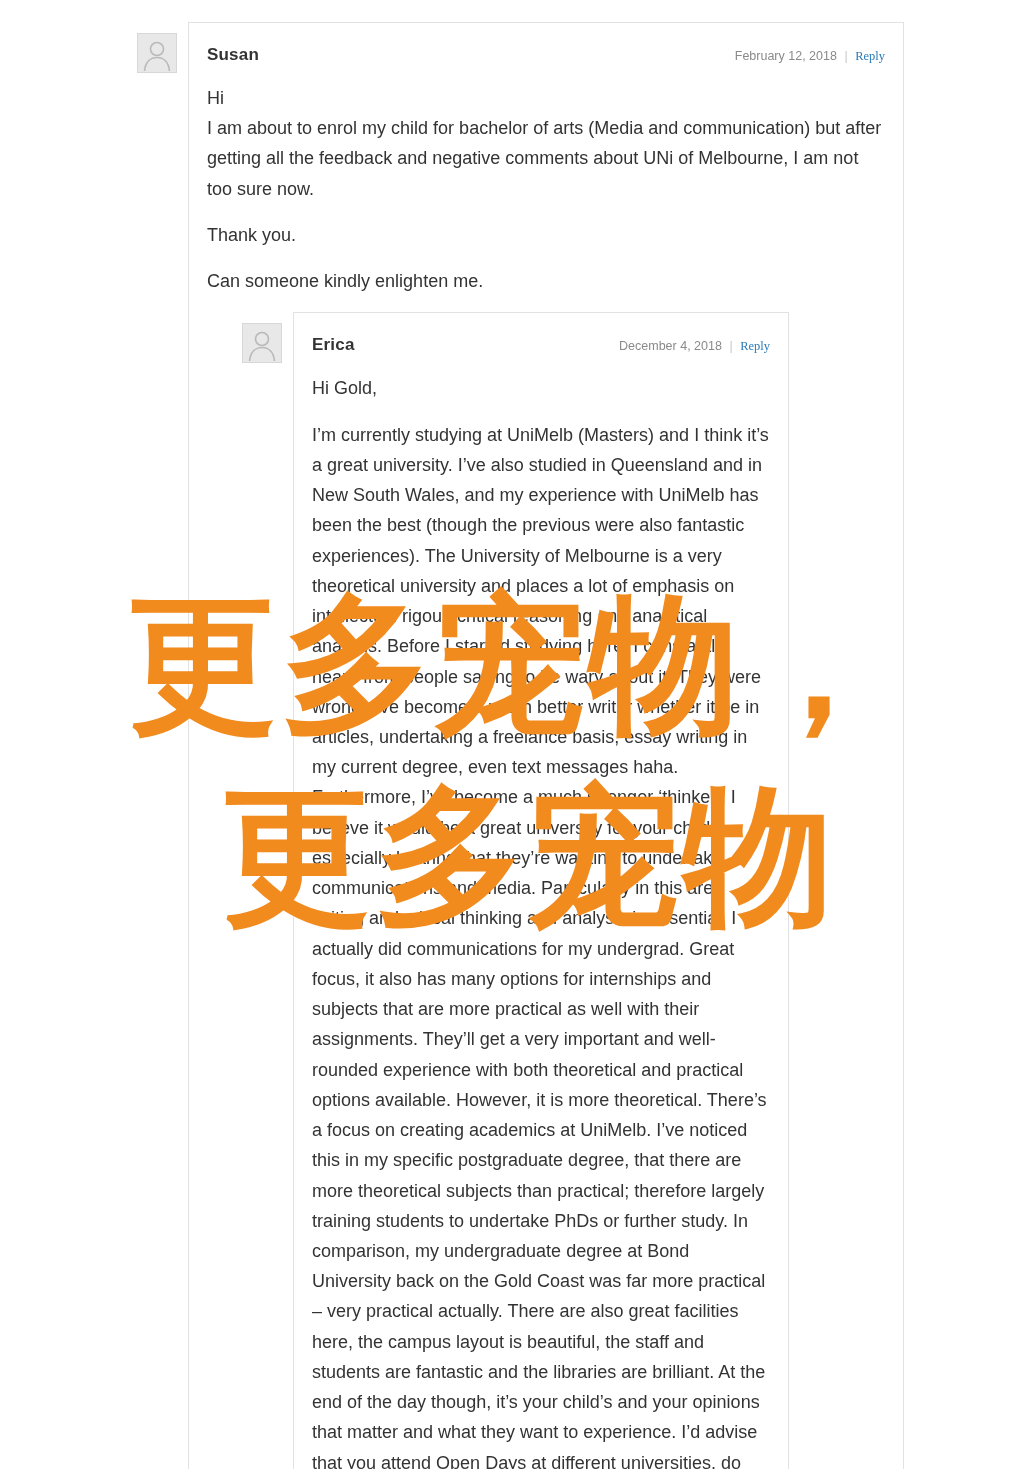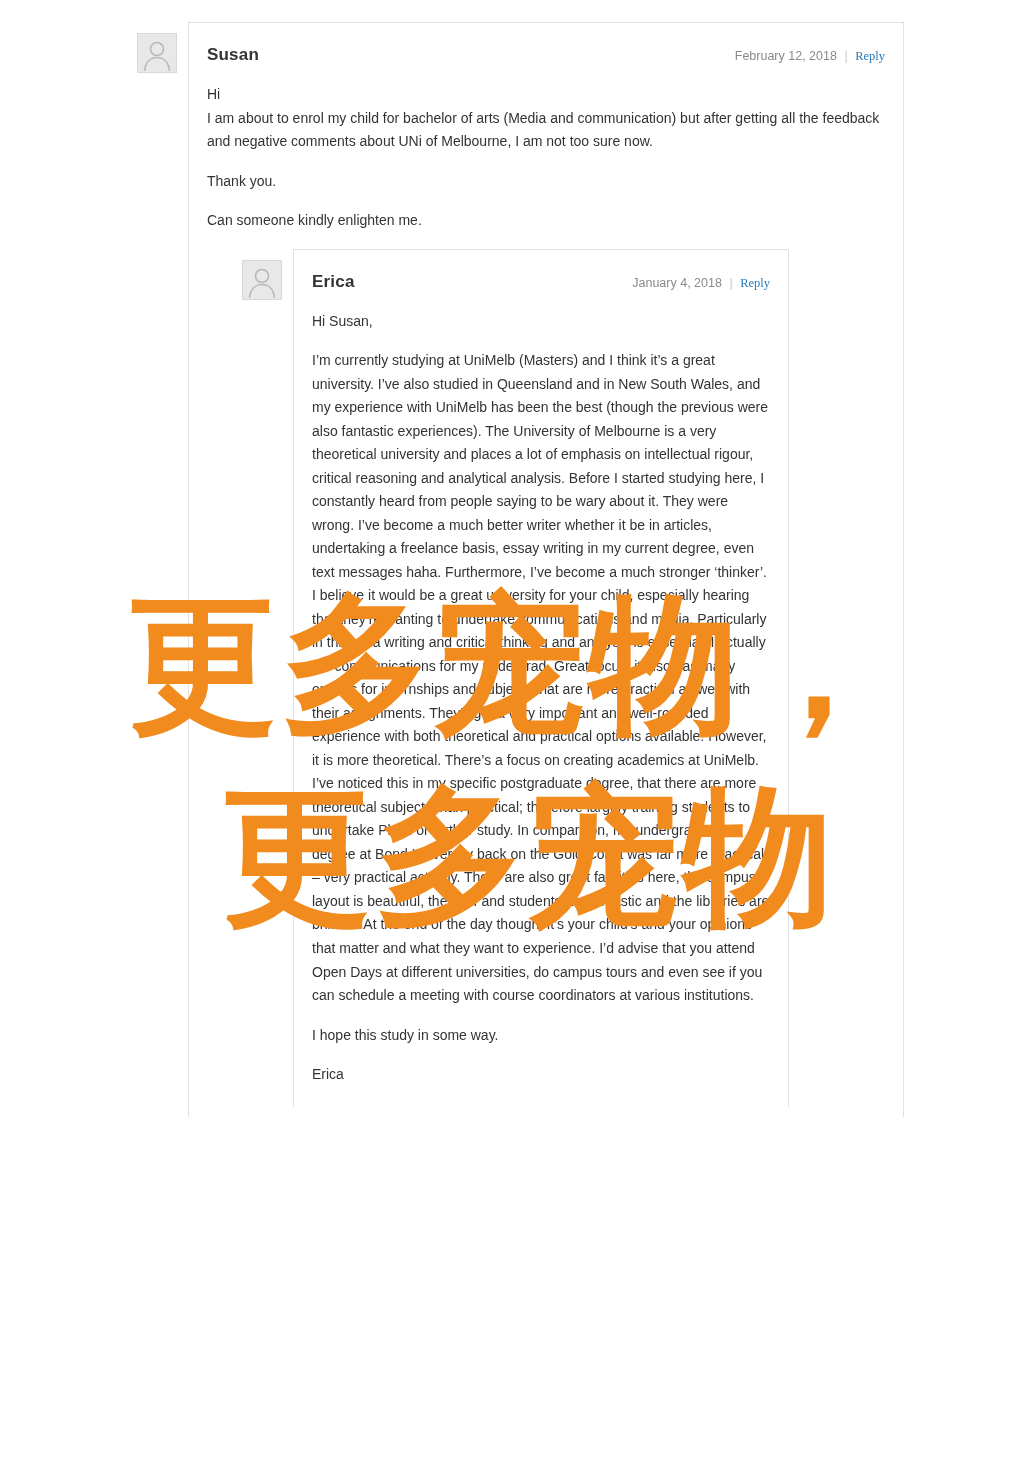--- a/index.html
+++ b/index.html
@@ -76,21 +76,21 @@
   }
   .c-meta .sep { color: #c8c8c8; margin: 0 4px; }
   .c-meta .reply {
     color: #2b7bb9;
     text-decoration: none;
     cursor: pointer;
     font-family: Liberation Serif, serif;
   }
   .c-body p {
     margin: 0 0 16px 0;
-    font-size: 14px;
+    font-size: 18px;
     line-height: 1.68;
     color: #333333;
   }
   .c-body p:last-child { margin-bottom: 10px; }
 
   
   .comment.level-1 .c-body p.line { margin-bottom: 0; }
 
   
   #watermark {
@@ -149,28 +149,28 @@
           <div class="avatar">
             <svg width="34" height="34" viewBox="0 0 34 34" aria-hidden="true">
               <circle cx="17" cy="11" r="6.5" fill="none" stroke="#b9b9b9" stroke-width="1.6"></circle>
               <path d="M4.5 33 C5.5 23.5 11 19.5 17 19.5 C23 19.5 28.5 23.5 29.5 33" fill="none" stroke="#b9b9b9" stroke-width="1.6"></path>
             </svg>
           </div>
 
           <div class="c-head">
             <span class="c-author">Erica</span>
             <span class="c-meta">
-              <span>January 4, 2018</span>
+              <span>December 4, 2018</span>
               <span class="sep">|</span>
               <a class="reply" href="#">Reply</a>
             </span>
           </div>
 
           <div class="c-body">
-            <p>Hi Susan,</p>
+            <p>Hi Gold,</p>
             <p>I’m currently studying at UniMelb (Masters) and I think it’s a great university. I’ve also studied in Queensland and in New South Wales, and my experience with UniMelb has been the best (though the previous were also fantastic experiences). The University of Melbourne is a very theoretical university and places a lot of emphasis on intellectual rigour, critical reasoning and analytical analysis. Before I started studying here, I constantly heard from people saying to be wary about it. They were wrong. I’ve become a much better writer whether it be in articles, undertaking a freelance basis, essay writing in my current degree, even text messages haha. Furthermore, I’ve become a much stronger ‘thinker’. I believe it would be a great university for your child, especially hearing that they’re wanting to undertake communications and media. Particularly in this area writing and critical thinking and analysis is essential. I actually did communications for my undergrad. Great focus, it also has many options for internships and subjects that are more practical as well with their assignments. They’ll get a very important and well-rounded experience with both theoretical and practical options available. However, it is more theoretical. There’s a focus on creating academics at UniMelb. I’ve noticed this in my specific postgraduate degree, that there are more theoretical subjects than practical; therefore largely training students to undertake PhDs or further study. In comparison, my undergraduate degree at Bond University back on the Gold Coast was far more practical – very practical actually. There are also great facilities here, the campus layout is beautiful, the staff and students are fantastic and the libraries are brilliant. At the end of the day though, it’s your child’s and your opinions that matter and what they want to experience. I’d advise that you attend Open Days at different universities, do campus tours and even see if you can schedule a meeting with course coordinators at various institutions.</p>
             <p>I hope this study in some way.</p>
             <p>Erica</p>
           </div>
         </div>
 
       </div>
     </div>
   </div>
 

